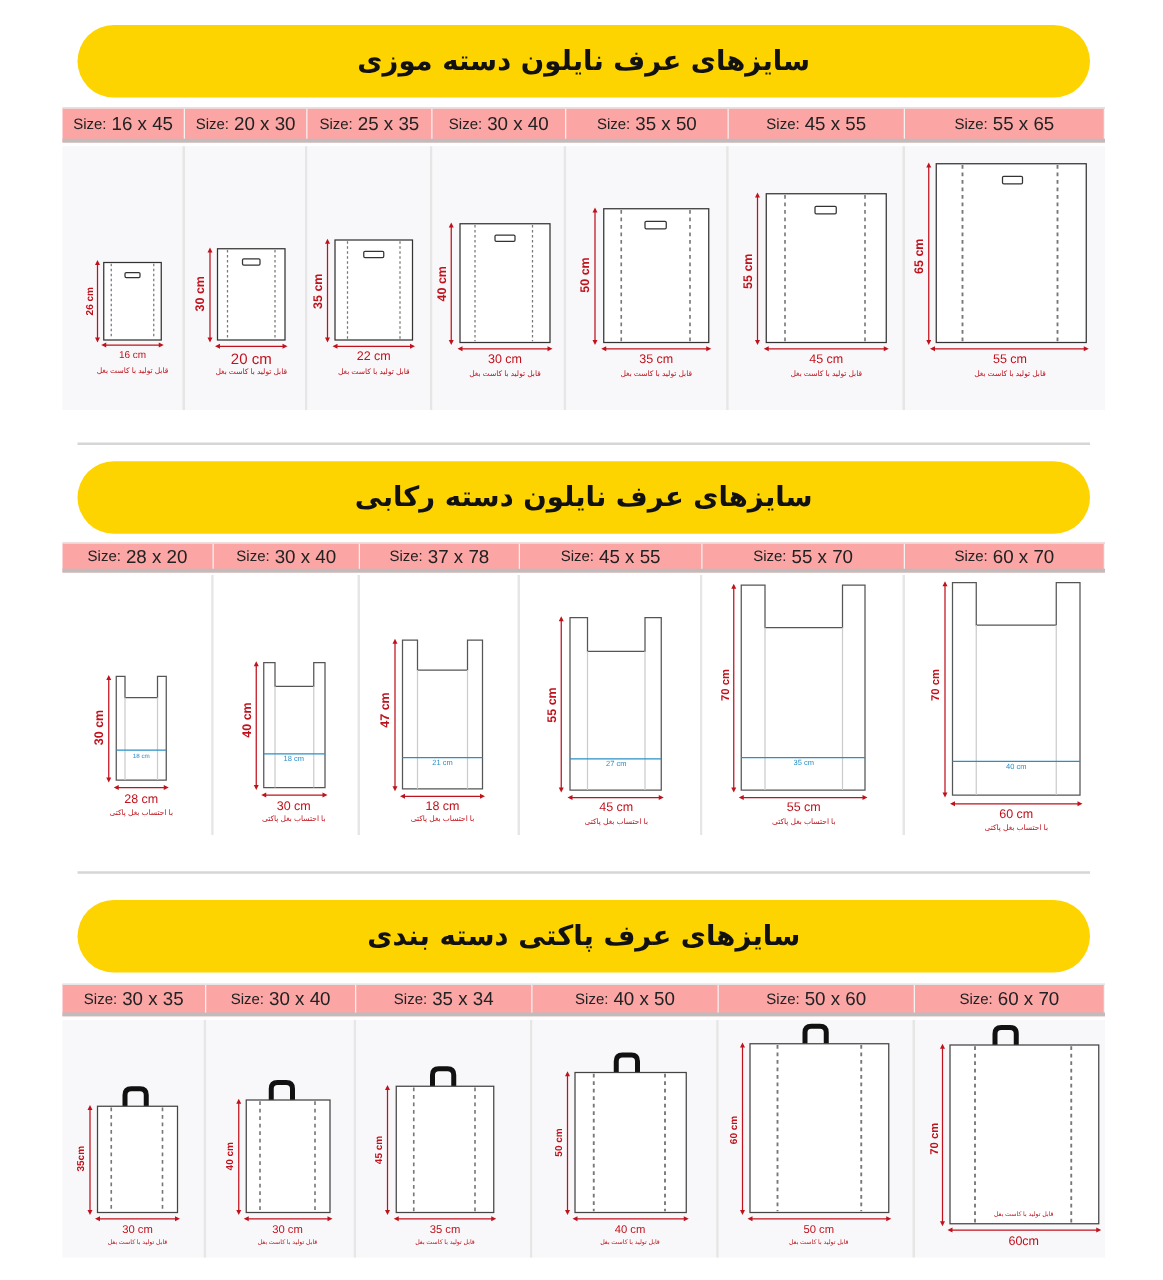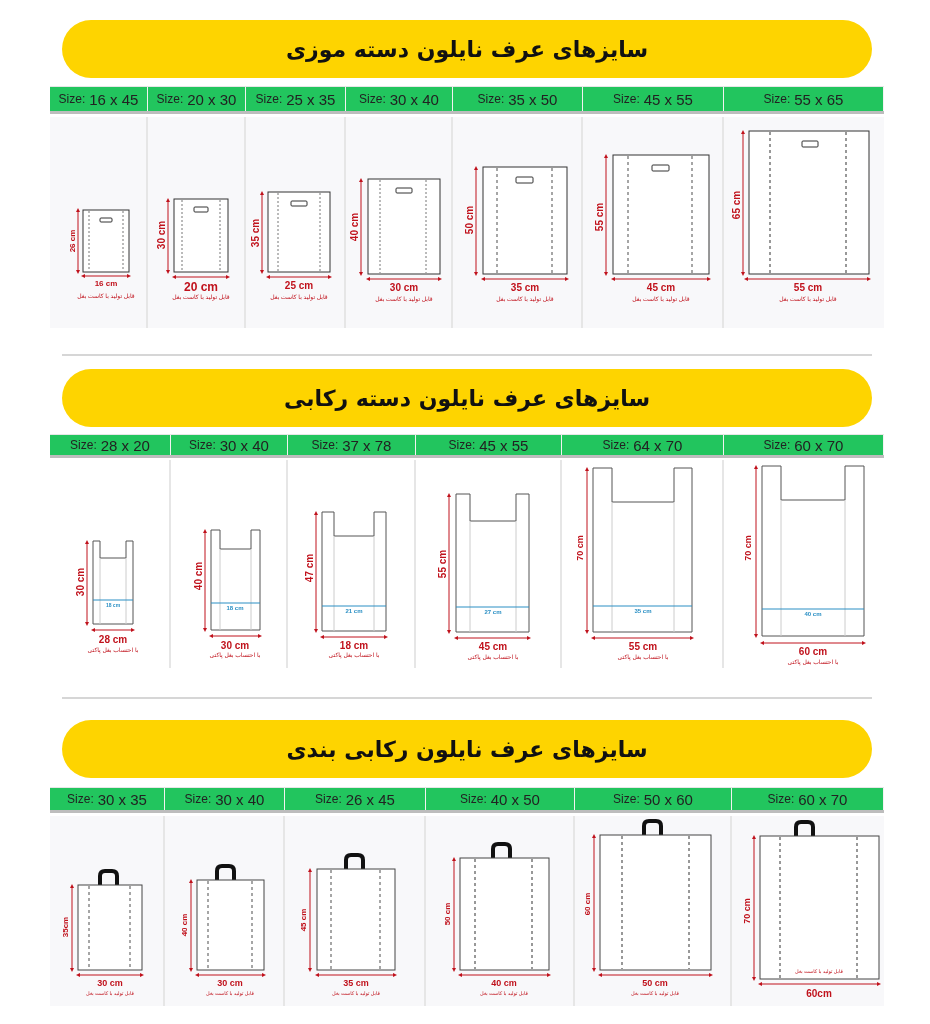--- a/index.html
+++ b/index.html
@@ -3,29 +3,29 @@
 <meta charset="utf-8">
 <style>
   *{box-sizing:border-box;margin:0;padding:0}
   html,body{width:930px;height:1024px;background:#ffffff;overflow:hidden}
   body{position:relative;font-family:"Liberation Sans",sans-serif;color:#222}
   .banner{position:absolute;left:62px;width:810px;height:58px;background:#fed400;border-radius:29px;
     display:flex;align-items:center;justify-content:center;direction:rtl;
     font-family:"DejaVu Sans",sans-serif;font-weight:bold;font-size:22px;color:#111}
   .divider{position:absolute;left:62px;width:810px;height:2px;background:#d6d6d6}
   .table{position:absolute;left:50px;right:46px}
-  .hdr{position:absolute;top:0;left:0;right:0;display:flex;background:#22c55e;border-bottom:3px solid #bdbdbd;border-top:1px solid #e6e6e6}
+  .hdr{position:absolute;top:0;left:0;right:0;display:flex;background:#fca5a5;border-bottom:3px solid #bdbdbd;border-top:1px solid #e6e6e6}
   .hcell{border-right:1px solid #f2f2f2;display:flex;align-items:center;justify-content:center;color:#222;white-space:nowrap}
   .hcell .sz{font-size:12px;margin-right:4px}
   .hcell .v{font-size:15px}
   .body{position:absolute;left:0;right:0;display:flex}
   .bcell{position:relative;border-right:2px solid #e6e6e6;background:#f8f8fa}
   svg{position:absolute;left:0;top:0;overflow:visible}
   .note{position:absolute;font-size:6px;color:#c0121c;direction:rtl;white-space:nowrap;transform:translateX(-50%)}
-  .dim{position:absolute;color:#c0121c;font-weight:bold;white-space:nowrap;transform:translateX(-50%)}
+  .dim{position:absolute;color:#c0121c;font-weight:normal;white-space:nowrap;transform:translateX(-50%)}
   .vdim{position:absolute;color:#c0121c;font-weight:bold;white-space:nowrap;transform:translate(-50%,-50%) rotate(-90deg)}
 </style>
 </head>
 <body>
 
 <div class="banner" style="top:20px">سایزهای عرف نایلون دسته موزی</div>
 
 <div class="table" style="top:86px;height:244px">
   <div class="hdr" style="height:28px">
     <div class="hcell" style="width:98px">
@@ -102,21 +102,21 @@
         <line x1="74" y1="76" x2="74" y2="154" stroke="#777" stroke-dasharray="2,2"></line>
         <rect x="45" y="84" width="16" height="5" rx="1" fill="none" stroke="#333"></rect>
         <line x1="16" y1="76" x2="16" y2="155" stroke="#c0121c"></line>
           <polygon points="16,74 14,78 18,78" fill="#c0121c"></polygon>
           <polygon points="16,157 14,153 18,153" fill="#c0121c"></polygon>
         <line x1="22" y1="160" x2="84" y2="160" stroke="#c0121c"></line>
           <polygon points="20,160 24,158 24,162" fill="#c0121c"></polygon>
           <polygon points="86,160 82,158 82,162" fill="#c0121c"></polygon>
       </svg>
       <div class="vdim" style="left:9px;top:116px;font-size:10px">35 cm</div>
-      <div class="dim" style="left:53px;top:163px;font-size:10px">25 cm</div>
+      <div class="dim" style="left:53px;top:163px;font-size:10px">22 cm</div>
       <div class="note" style="left:53px;top:176px">قابل تولید با کاست بغل</div>
     </div>
 
     <div class="bcell" style="width:107px">
       <svg width="107" height="211">
         <rect x="22" y="62" width="72" height="95" fill="#fff" stroke="#333"></rect>
         <line x1="34" y1="63" x2="34" y2="156" stroke="#777" stroke-dasharray="2,2"></line>
         <line x1="80" y1="63" x2="80" y2="156" stroke="#777" stroke-dasharray="2,2"></line>
         <rect x="50" y="71" width="16" height="5" rx="1" fill="none" stroke="#333"></rect>
         <line x1="15" y1="63" x2="15" y2="157" stroke="#c0121c"></line>
@@ -204,21 +204,21 @@
     <div class="hcell" style="width:128px">
         <span class="sz">Size:</span>
         <span class="v">37 x 78</span>
       </div>
     <div class="hcell" style="width:146px">
         <span class="sz">Size:</span>
         <span class="v">45 x 55</span>
       </div>
     <div class="hcell" style="width:162px">
         <span class="sz">Size:</span>
-        <span class="v">64 x 70</span>
+        <span class="v">55 x 70</span>
       </div>
     <div class="hcell" style="flex:1">
         <span class="sz">Size:</span>
         <span class="v">60 x 70</span>
       </div>
   </div>
   <div class="body" style="top:26px;height:208px;background:#fff">
 
     <div class="bcell" style="width:121px;background:#fff">
       <svg width="121" height="208">
@@ -331,35 +331,35 @@
       <div class="vdim" style="left:24px;top:88px;font-size:9px">70 cm</div>
       <div class="dim" style="left:89px;top:151px;font-size:6px;color:#2a8fc4">40 cm</div>
       <div class="dim" style="left:89px;top:186px;font-size:10px">60 cm</div>
       <div class="note" style="left:89px;top:198px">با احتساب بغل پاکتی</div>
     </div>
   </div>
 </div>
 
 <div class="divider" style="top:697px"></div>
 
-<div class="banner" style="top:720px">سایزهای عرف نایلون رکابی بندی</div>
+<div class="banner" style="top:720px">سایزهای عرف پاکتی دسته بندی</div>
 
 <div class="table" style="top:787px;height:224px">
   <div class="hdr" style="height:26px">
     <div class="hcell" style="width:115px">
         <span class="sz">Size:</span>
         <span class="v">30 x 35</span>
       </div>
     <div class="hcell" style="width:120px">
         <span class="sz">Size:</span>
         <span class="v">30 x 40</span>
       </div>
     <div class="hcell" style="width:141px">
         <span class="sz">Size:</span>
-        <span class="v">26 x 45</span>
+        <span class="v">35 x 34</span>
       </div>
     <div class="hcell" style="width:149px">
         <span class="sz">Size:</span>
         <span class="v">40 x 50</span>
       </div>
     <div class="hcell" style="width:157px">
         <span class="sz">Size:</span>
         <span class="v">50 x 60</span>
       </div>
     <div class="hcell" style="flex:1">

